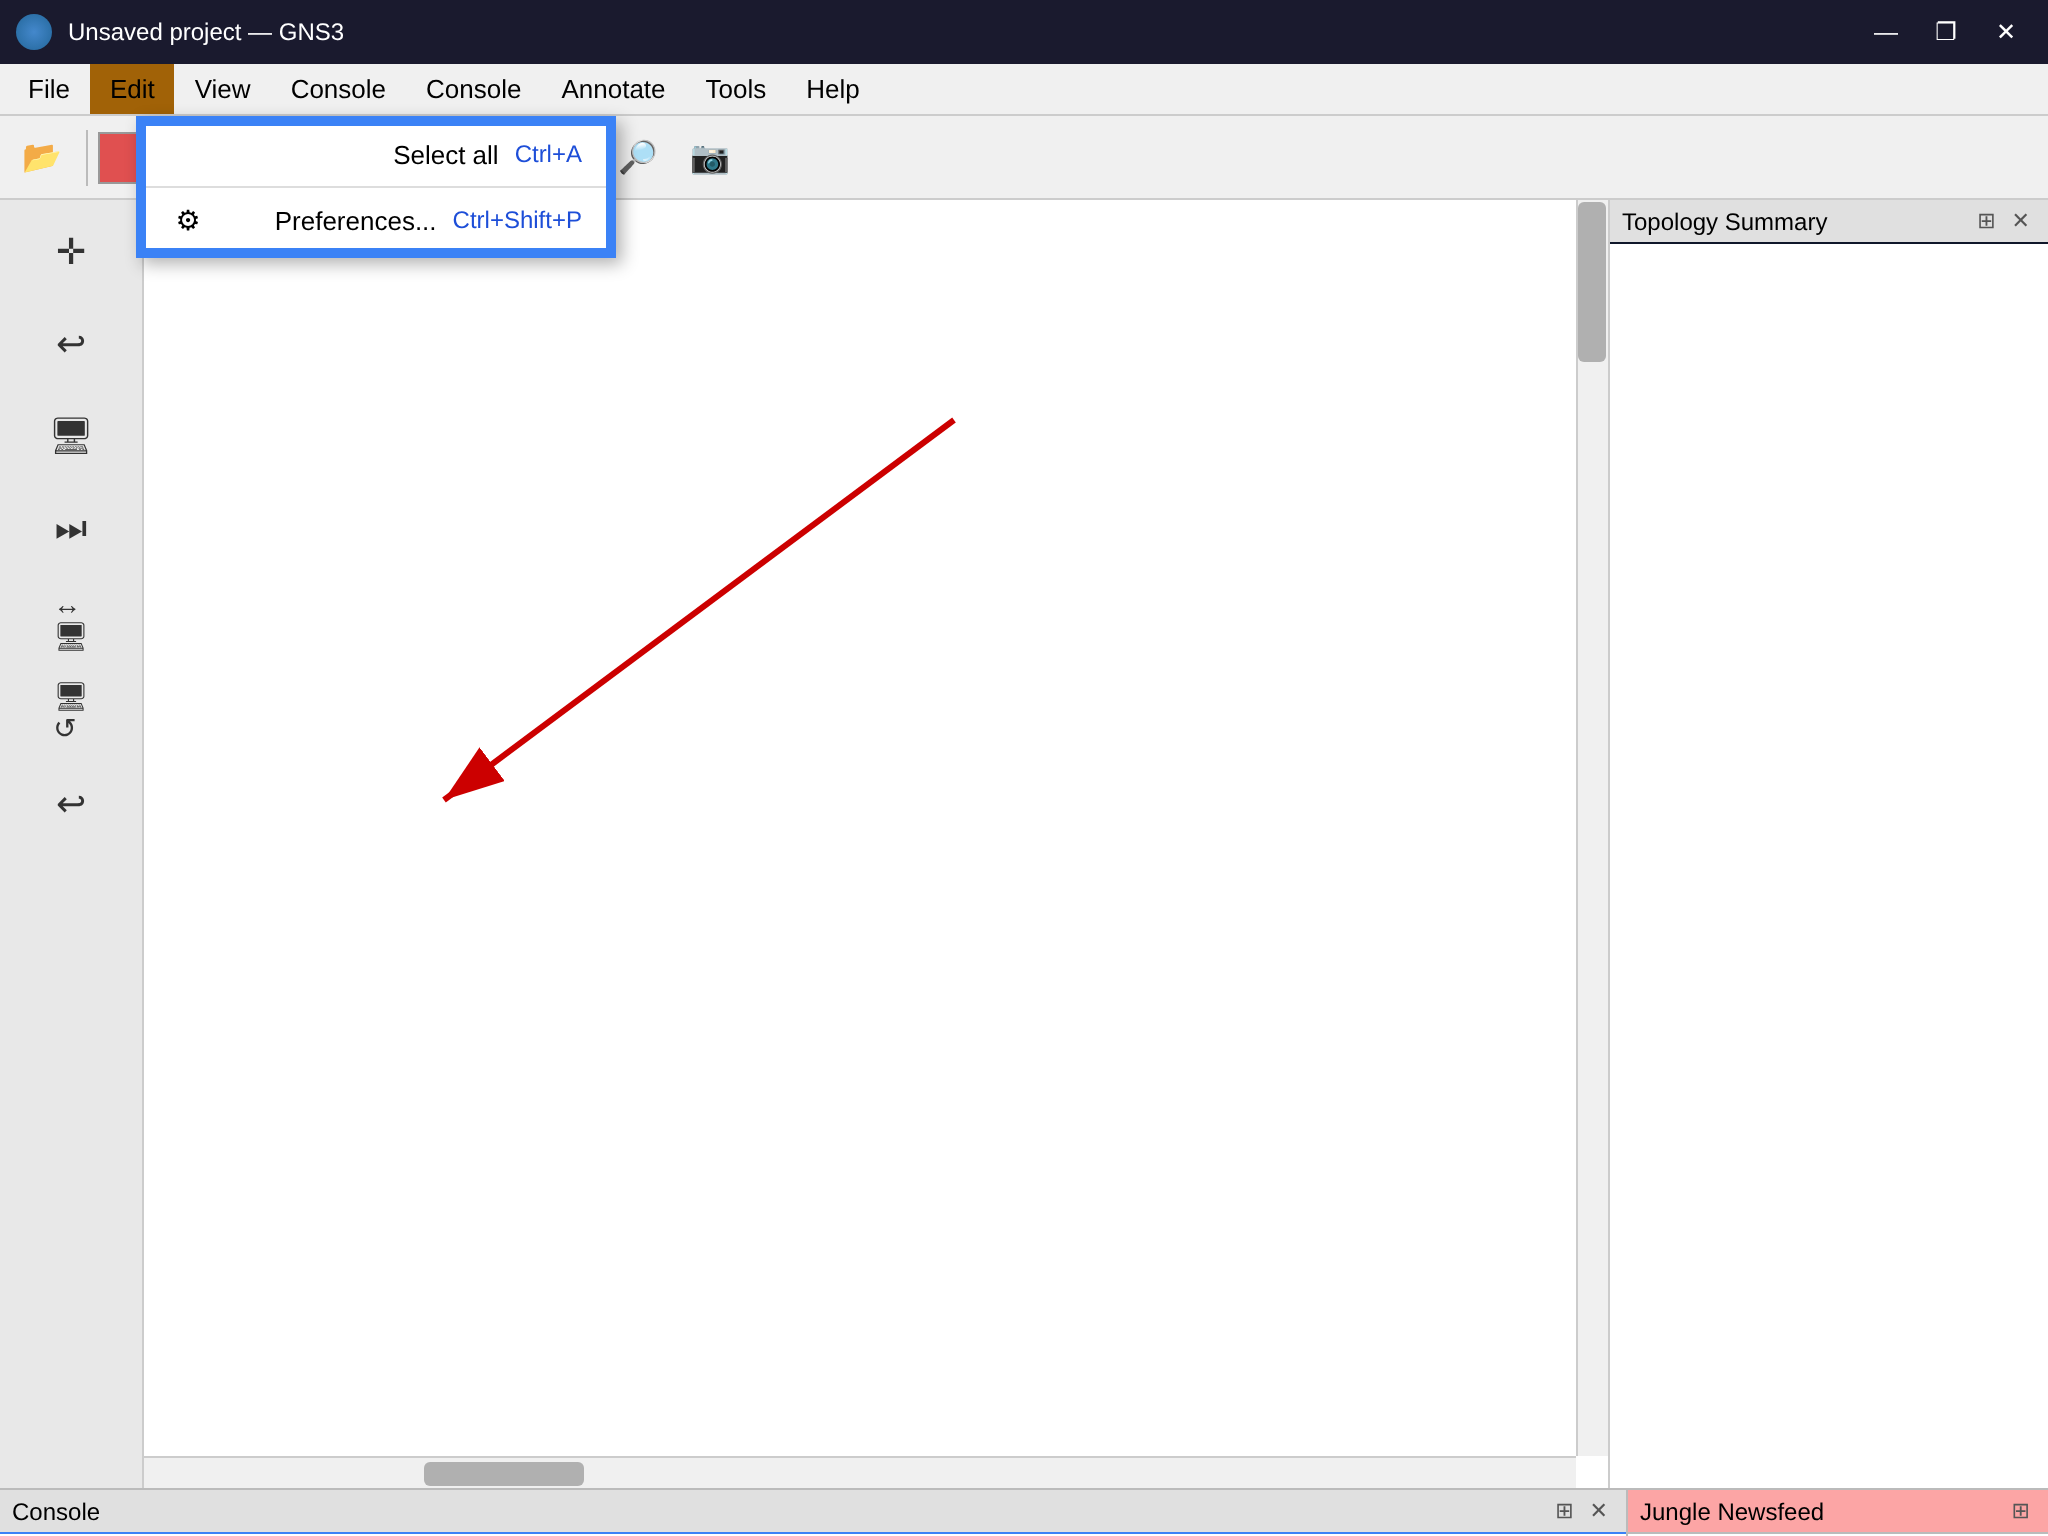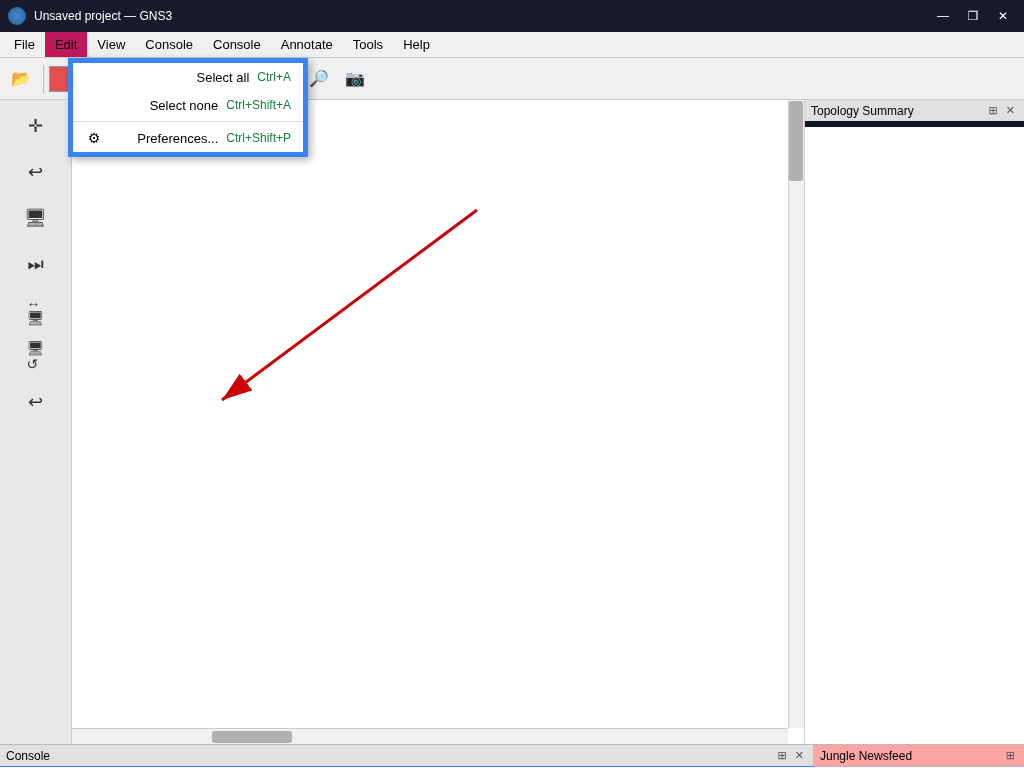--- a/index.html
+++ b/index.html
@@ -58,21 +58,21 @@
       border-bottom: 1px solid #ccc;
       padding: 0 4px;
     }
     .menu-item {
       padding: 12px 10px;
       cursor: pointer;
       font-size: 13px;
       height: 100%;
       display: flex; align-items: center;
     }
-    .menu-item.active { background: #be185d; }
+    .menu-item.active { background: #a16207; }
 
     
     #toolbar {
       width: 100%;
       height: 42px;
       background: #f0f0f0;
       border-bottom: 1px solid #ccc;
       display: flex;
       align-items: center;
       padding: 0 4px;
@@ -182,21 +182,21 @@
     #right-panel {
       width: 220px;
       background: #f8f8f8;
       border-left: 1px solid #ccc;
       display: flex;
       flex-direction: column;
       flex-shrink: 0;
     }
     .panel-header {
       background: #e0e0e0;
-      border-bottom: 6px solid #0f172a;
+      border-bottom: 1px solid #0f172a;
       padding: 3px 6px;
       font-size: 12px;
       display: flex;
       align-items: center;
       justify-content: space-between;
     }
     .panel-header-btns {
       display: flex; gap: 2px;
     }
     .panel-hbtn {
@@ -287,21 +287,21 @@
       padding: 5px 12px;
       cursor: pointer;
       gap: 8px;
     }
     .dd-item-label {
       flex: 1;
       font-size: 13px;
     }
     .dd-item-shortcut {
       font-size: 12px;
-      color: #15803d;
+      color: #1d4ed8;
     }
     .dd-separator {
       height: 1px;
       background: #ddd;
       margin: 2px 0;
     }
     .dd-item-icon {
       width: 18px; height: 18px;
       display: flex; align-items: center; justify-content: center;
       font-size: 14px;
@@ -421,24 +421,19 @@
   </div>
 
 </div>
 
 <div id="edit-dropdown">
   <div class="dd-item">
     <span class="dd-item-icon"></span>
     <span class="dd-item-label">Select all</span>
     <span class="dd-item-shortcut">Ctrl+A</span>
   </div>
-  <div class="dd-item">
-    <span class="dd-item-icon"></span>
-    <span class="dd-item-label">Select none</span>
-    <span class="dd-item-shortcut">Ctrl+Shift+A</span>
-  </div>
   <div class="dd-separator"></div>
   <div class="dd-item">
     <span class="dd-item-icon">⚙</span>
     <span class="dd-item-label">Preferences...</span>
     <span class="dd-item-shortcut">Ctrl+Shift+P</span>
   </div>
 </div>
 
 </body></html>

